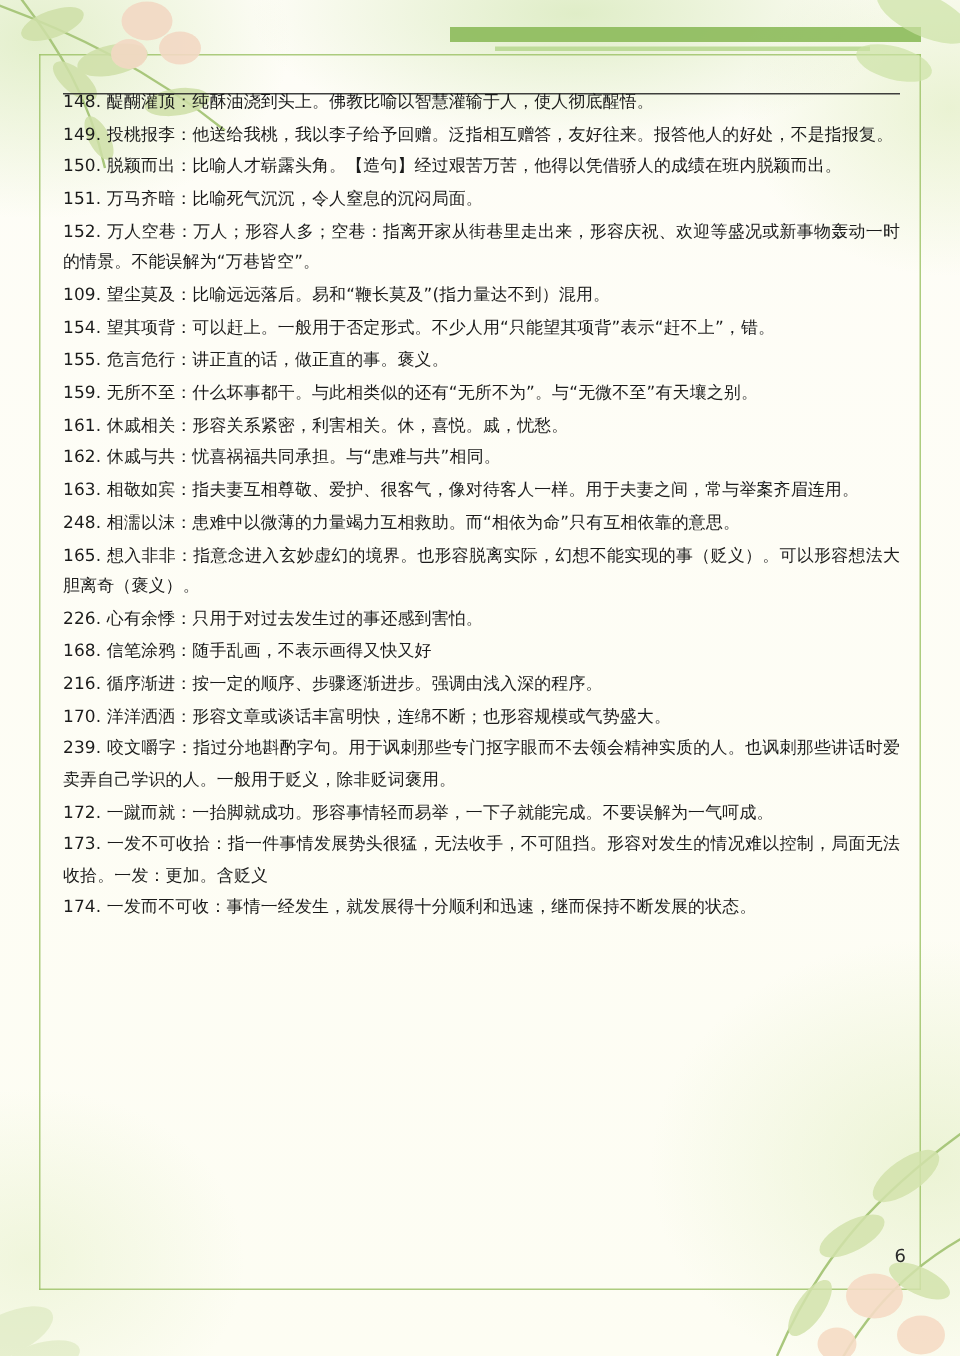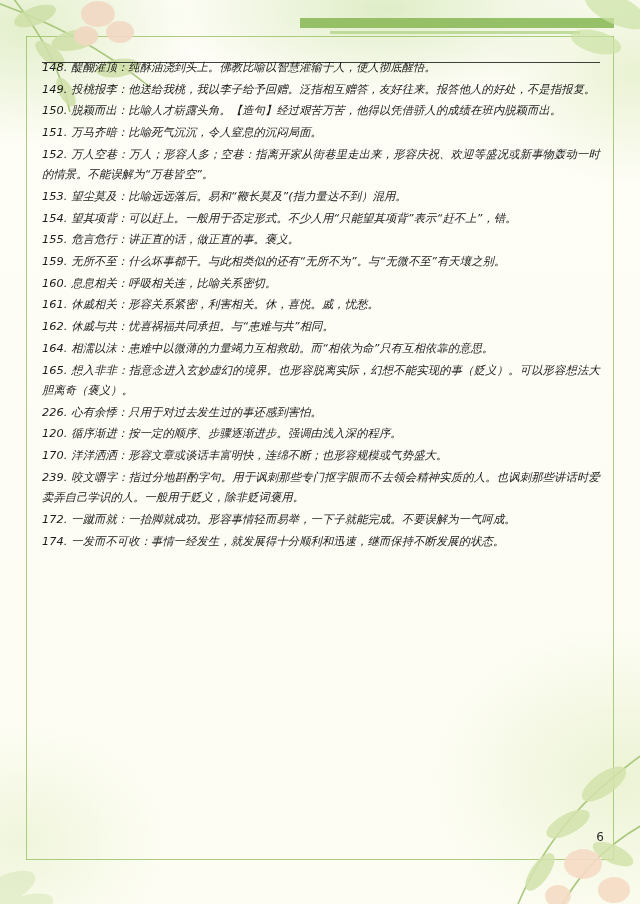--- a/index.html
+++ b/index.html
@@ -40,21 +40,20 @@
   .frame-band{position:absolute;left:300px;right:26px;top:18px;height:10px;background:#8cba5a;opacity:.9;}
   .frame-band2{position:absolute;left:330px;right:60px;top:31px;height:3px;background:#b9d892;opacity:.9;}
 
   
   .content{
     position:absolute;
     left:42px;right:40px;top:58px;
     font-size:11.3px;
     line-height:20.4px;
     color:#1b1b1b;
-    font-style:italic;
   }
   .entry{
     margin:0 0 1.3px 0;
     text-align:justify;
     text-justify:inter-ideograph;
     letter-spacing:.1px;
   }
   .rule{
     position:absolute;
     left:42px;right:40px;top:62px;
@@ -129,31 +128,33 @@
   </svg>
 
   <div class="rule"></div>
 
   <div class="content">
     <p class="entry">148. 醍醐灌顶：纯酥油浇到头上。佛教比喻以智慧灌输于人，使人彻底醒悟。</p>
     <p class="entry">149. 投桃报李：他送给我桃，我以李子给予回赠。泛指相互赠答，友好往来。报答他人的好处，不是指报复。</p>
     <p class="entry">150. 脱颖而出：比喻人才崭露头角。【造句】经过艰苦万苦，他得以凭借骄人的成绩在班内脱颖而出。</p>
     <p class="entry">151. 万马齐暗：比喻死气沉沉，令人窒息的沉闷局面。</p>
     <p class="entry">152. 万人空巷：万人；形容人多；空巷：指离开家从街巷里走出来，形容庆祝、欢迎等盛况或新事物轰动一时的情景。不能误解为“万巷皆空”。</p>
-    <p class="entry">153. 望尘莫及：比喻远远落后。易和“鞭长莫及”(指力量达不到）混用。</p>
+    <p class="entry">109. 望尘莫及：比喻远远落后。易和“鞭长莫及”(指力量达不到）混用。</p>
     <p class="entry">154. 望其项背：可以赶上。一般用于否定形式。不少人用“只能望其项背”表示“赶不上”，错。</p>
     <p class="entry">155. 危言危行：讲正直的话，做正直的事。褒义。</p>
     <p class="entry">159. 无所不至：什么坏事都干。与此相类似的还有“无所不为”。与“无微不至”有天壤之别。</p>
-    <p class="entry">160. 息息相关：呼吸相关连，比喻关系密切。</p>
     <p class="entry">161. 休戚相关：形容关系紧密，利害相关。休，喜悦。戚，忧愁。</p>
     <p class="entry">162. 休戚与共：忧喜祸福共同承担。与“患难与共”相同。</p>
-    <p class="entry">164. 相濡以沫：患难中以微薄的力量竭力互相救助。而“相依为命”只有互相依靠的意思。</p>
+    <p class="entry">163. 相敬如宾：指夫妻互相尊敬、爱护、很客气，像对待客人一样。用于夫妻之间，常与举案齐眉连用。</p>
+    <p class="entry">248. 相濡以沫：患难中以微薄的力量竭力互相救助。而“相依为命”只有互相依靠的意思。</p>
     <p class="entry">165. 想入非非：指意念进入玄妙虚幻的境界。也形容脱离实际，幻想不能实现的事（贬义）。可以形容想法大胆离奇（褒义）。</p>
     <p class="entry">226. 心有余悸：只用于对过去发生过的事还感到害怕。</p>
-    <p class="entry">120. 循序渐进：按一定的顺序、步骤逐渐进步。强调由浅入深的程序。</p>
+    <p class="entry">168. 信笔涂鸦：随手乱画，不表示画得又快又好</p>
+    <p class="entry">216. 循序渐进：按一定的顺序、步骤逐渐进步。强调由浅入深的程序。</p>
     <p class="entry">170. 洋洋洒洒：形容文章或谈话丰富明快，连绵不断；也形容规模或气势盛大。</p>
     <p class="entry">239. 咬文嚼字：指过分地斟酌字句。用于讽刺那些专门抠字眼而不去领会精神实质的人。也讽刺那些讲话时爱卖弄自己学识的人。一般用于贬义，除非贬词褒用。</p>
     <p class="entry">172. 一蹴而就：一抬脚就成功。形容事情轻而易举，一下子就能完成。不要误解为一气呵成。</p>
+    <p class="entry">173. 一发不可收拾：指一件事情发展势头很猛，无法收手，不可阻挡。形容对发生的情况难以控制，局面无法收拾。一发：更加。含贬义</p>
     <p class="entry">174. 一发而不可收：事情一经发生，就发展得十分顺利和迅速，继而保持不断发展的状态。</p>
   </div>
 
   <div class="page-number">6</div>
 </div>
 
 </body></html>

